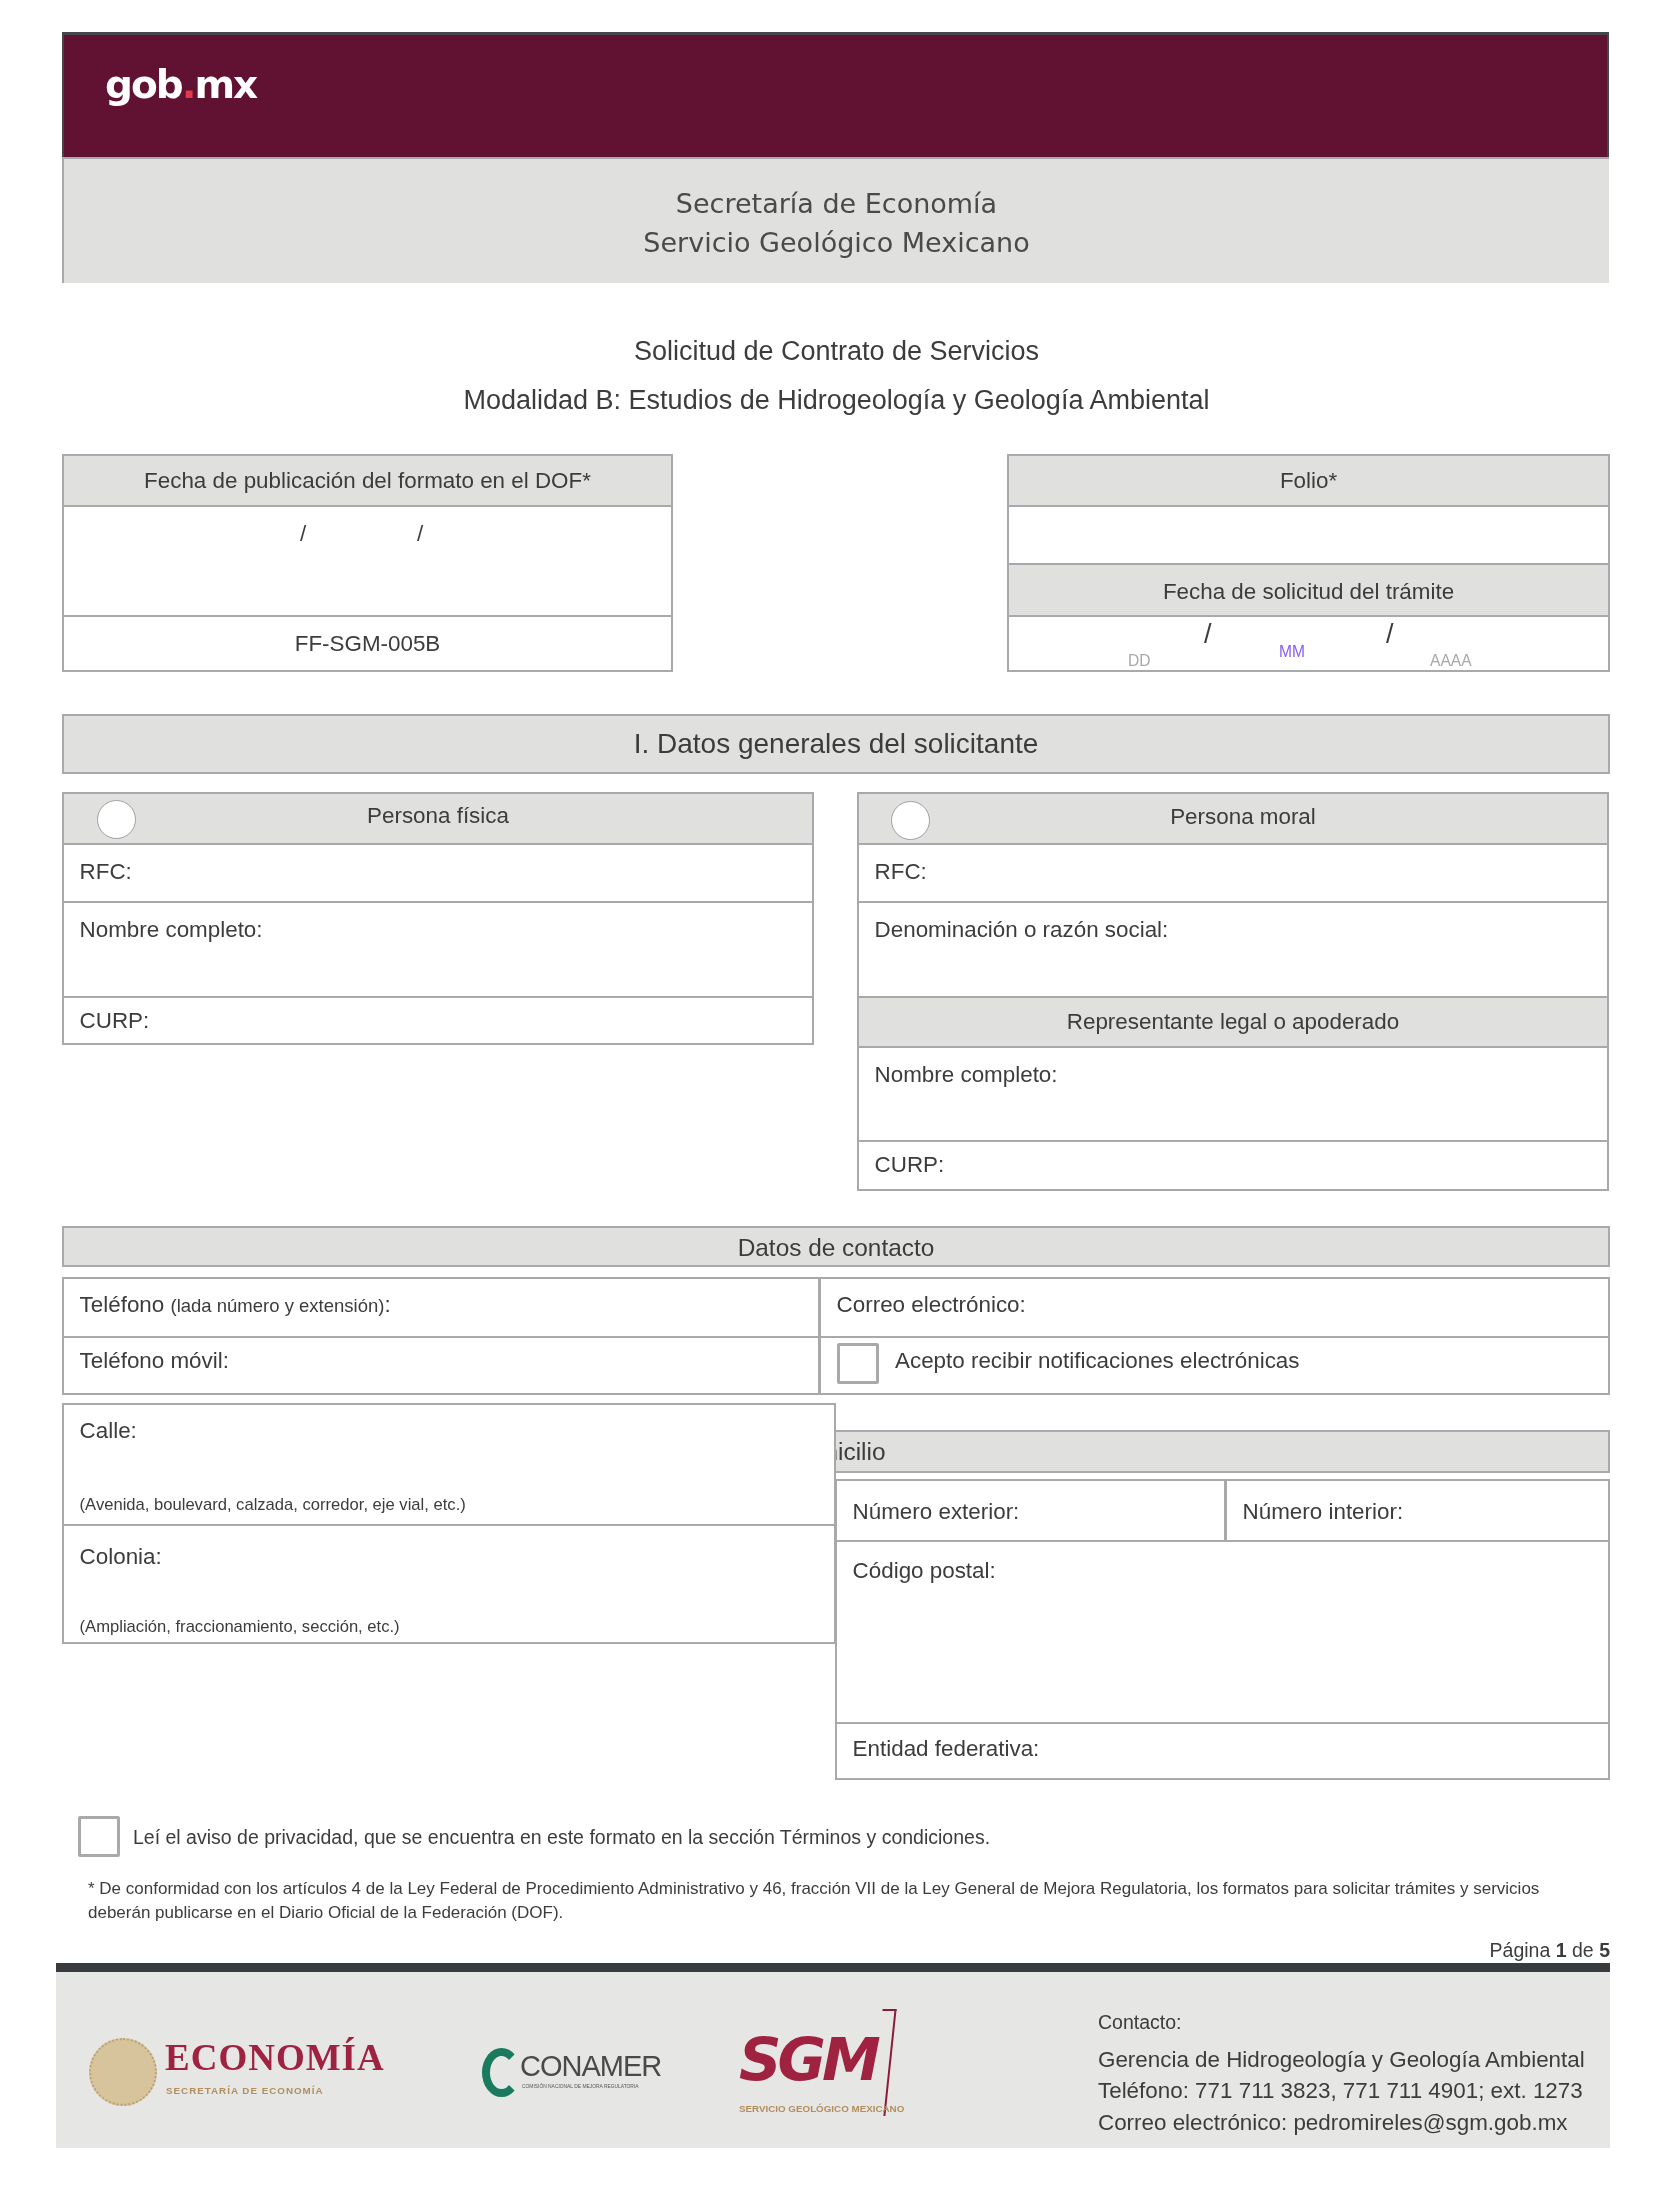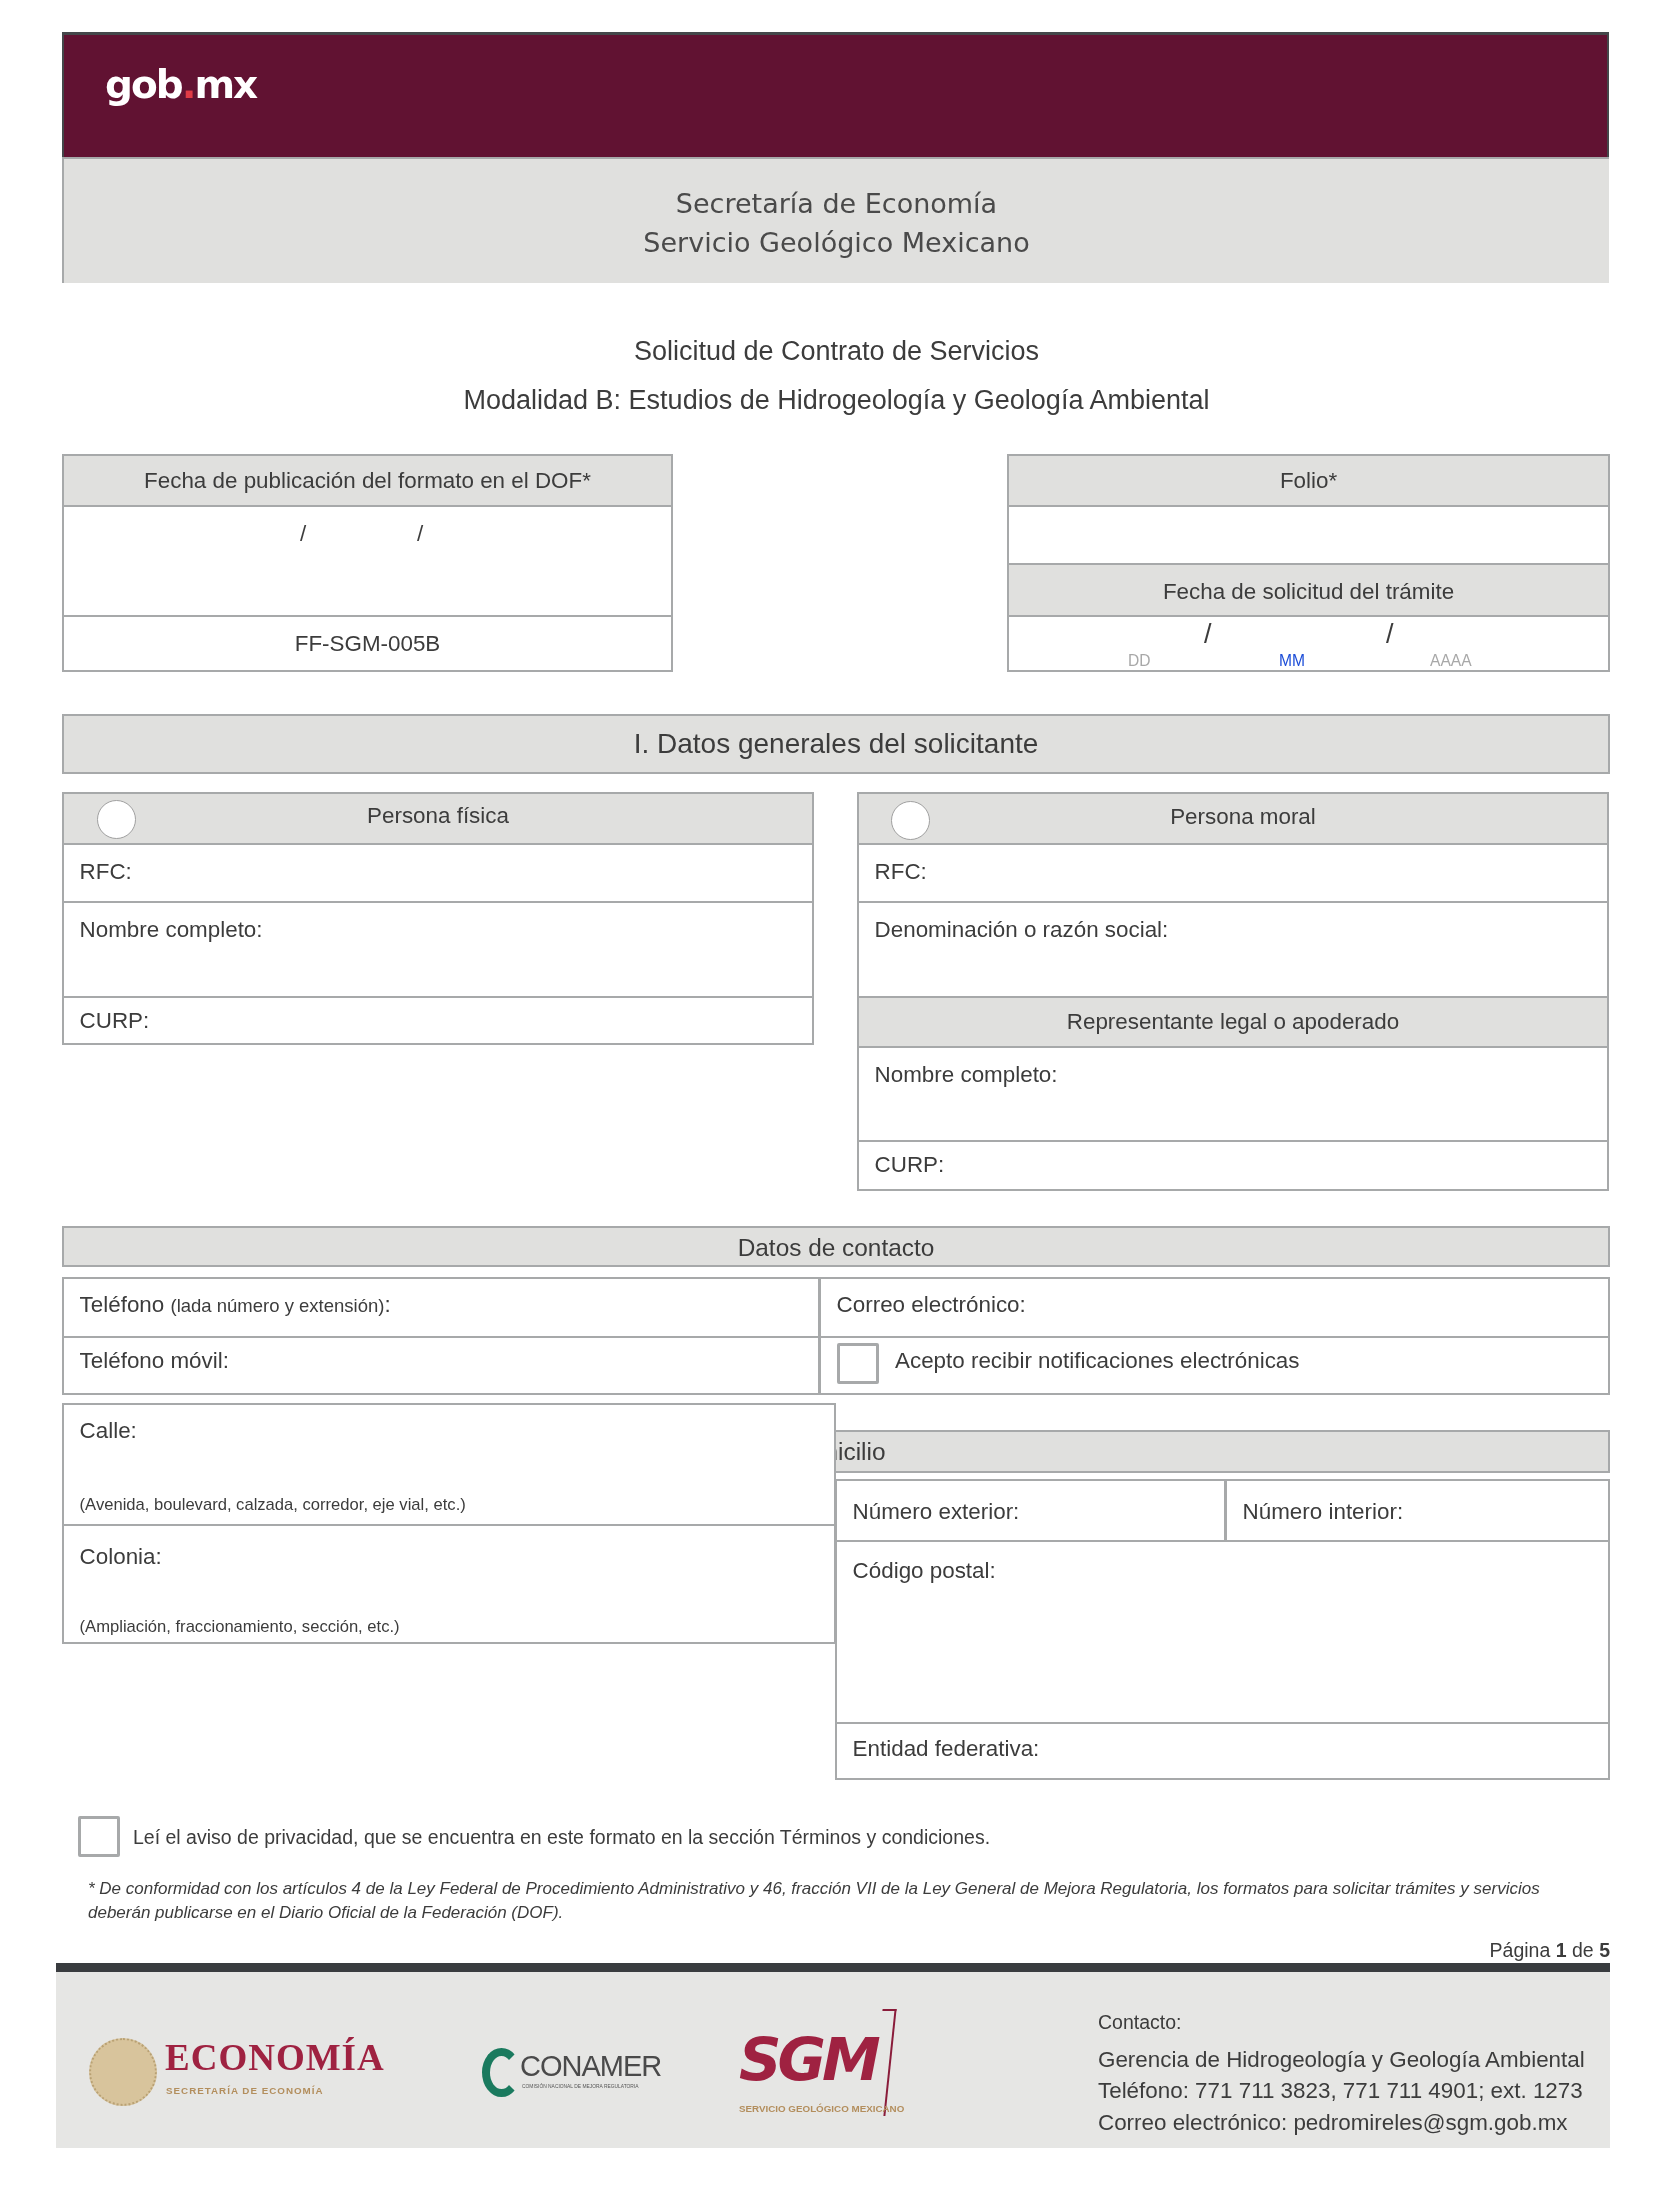--- a/index.html
+++ b/index.html
@@ -22,21 +22,21 @@
   .bt { border-top: 2.9px solid #a7a9aa; }
   .center { text-align: center; }
   .lbl { font-size: 22.4px; color: #3c3c3c; }
   .field-lbl { position: absolute; left: 15.6px; top: 13.7px; font-size: 22.4px; color: #3c3c3c; }
   .sec-hdr { background: #e0e0de; border: 2.9px solid #a7a9aa; text-align: center; color: #3c3c3c; }
   .radio { position: absolute; width: 37px; height: 37px; border-radius: 50%; background: #fff;
            border: 1px solid #a0a0a0; }
   .chk { position: absolute; background: #fff; border: 3.9px solid #a7a9aa; border-radius: 2px; box-sizing: border-box; }
   .vsep { position: absolute; top: 0; bottom: 0; width: 2.9px; background: #a7a9aa; }
   .small-hint { position: absolute; left: 15.6px; font-size: 16.6px; color: #3c3c3c; }
-  .foot-note { left: 88px; width: 1502px; font-size: 17px; font-style: italic; color: #3c3c3c; line-height: 24.4px; }
+  .foot-note { left: 88px; width: 1502px; font-size: 17px; color: #3c3c3c; line-height: 24.4px; }
   .footer-bar { left: 56px; top: 1963px; width: 1554px; height: 8.8px; background: #393c3f; }
   .footer { left: 56px; top: 1972px; width: 1554px; height: 176px; background: #e6e6e4; }
   .contact { position: absolute; left: 1042px; font-size: 22.4px; color: #3c3c3c; }
 </style>
 </head>
 <body>
 
 <div class="abs hdr-top">
   <div class="logo"><span>gob</span><span class="dot">.</span><span>mx</span></div>
 </div>
@@ -68,21 +68,21 @@
   <div class="row bt" style="top:49px; height:59px;">
     <span></span>
   </div>
   <div class="row gray bt center" style="top:107px; height:52px; line-height:53px;">
     <span class="lbl">Fecha de solicitud del trámite</span>
   </div>
   <div class="row bt" style="top:159px; height:54px;">
     <span class="abs" style="left:195px; top:2px; font-size:27px;">/</span>
     <span class="abs" style="left:377px; top:2px; font-size:27px;">/</span>
     <span class="abs" style="left:119px; top:35px; font-size:15.6px; color:#a8a8a8;">DD</span>
-    <span class="abs" style="left:270px; top:35px; font-size:15.6px; color:#1d4ed8;">MM</span>
+    <span class="abs" style="left:270px; top:26px; font-size:15.6px; color:#8b5cf6;">MM</span>
     <span class="abs" style="left:421px; top:35px; font-size:15.6px; color:#a8a8a8;">AAAA</span>
   </div>
 </div>
 
 <div class="abs sec-hdr" style="left:62px; top:714px; width:1548px; height:60px; line-height:55px; font-size:28px;">I. Datos generales del solicitante</div>
 
 <div class="abs box" style="left:62px; top:792px; width:752px; height:253px;">
   <div class="row gray center" style="top:0; height:49px; line-height:43px;">
     <div class="radio" style="left:33px; top:5.9px;"></div>
     <span class="lbl">Persona física</span>

